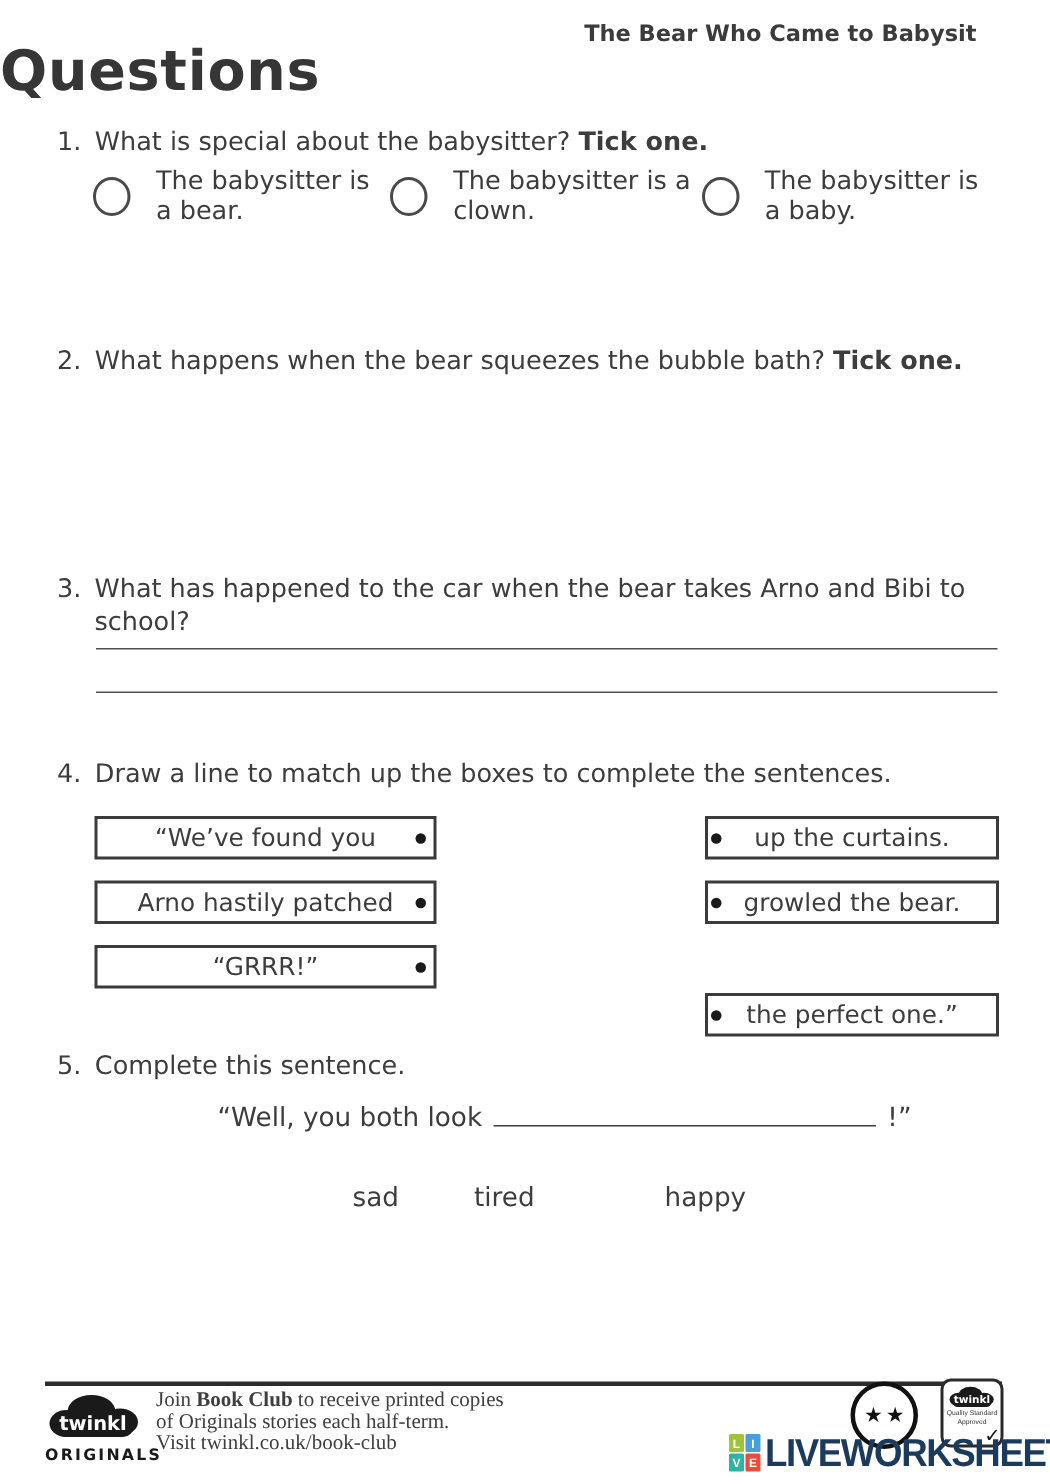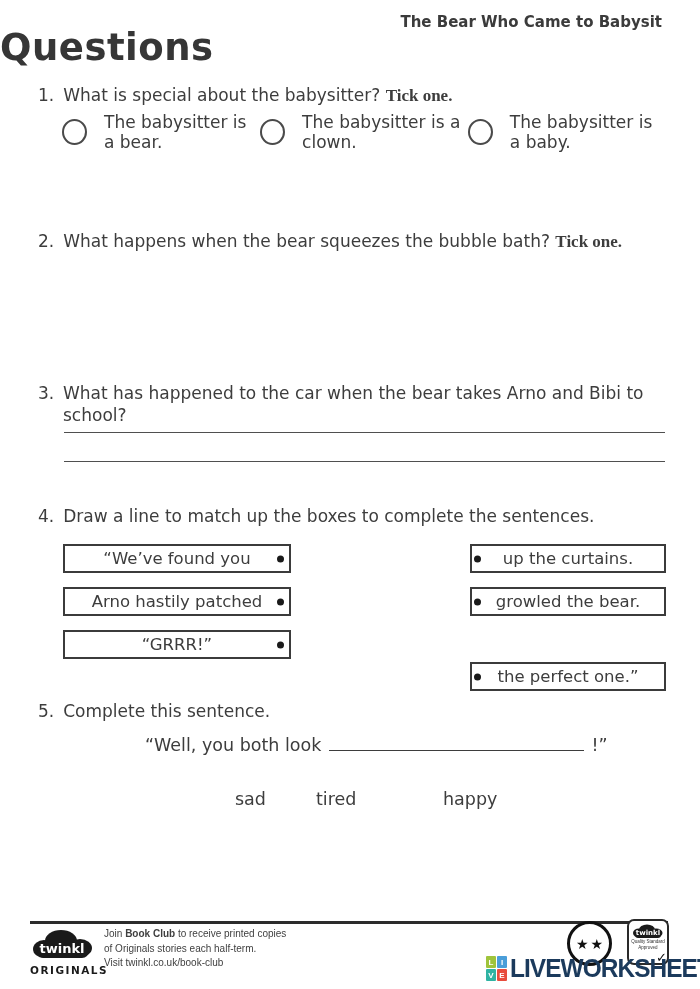--- a/index.html
+++ b/index.html
@@ -1,49 +1,49 @@
 <!DOCTYPE html>
 <html><head>
 <meta charset="utf-8">
 <style>
   html,body{margin:0;padding:0;background:#fff;}
   *{box-sizing:border-box;}
   .page{
     position:relative;width:700px;height:989px;background:#ffffff;overflow:hidden;
     font-family:"DejaVu Sans",sans-serif;color:#3d3d3d;
   }
-  .book-title{position:absolute;top:13px;right:38px;font-size:15px;font-weight:700;color:#3b3b3b;}
+  .book-title{position:absolute;top:13px;right:49px;font-size:15px;font-weight:700;color:#3b3b3b;}
   .page-title{position:absolute;top:26px;left:0;width:100%;margin:0;
     font-size:37px;font-weight:800;color:#363636;letter-spacing:.5px;}
   .question{position:absolute;left:38px;width:630px;}
   .q-line{display:flex;gap:9px;font-size:17px;line-height:22px;}
   .q-num{min-width:16px;}
-  .q-text b{font-weight:700;font-family:Liberation Serif, serif;}
+  .q-text b{font-weight:700;}
   .options{margin-top:10px;margin-left:24px;display:flex;flex-direction:row;}
   .option{display:flex;align-items:center;gap:17px;height:29px;}
   .radio{flex:0 0 auto;width:25px;height:26px;border:2px solid #4a4a4a;border-radius:50%;background:#fff;cursor:pointer;}
   .opt-label{font-size:17px;}
   .answer-line{position:absolute;left:64px;width:601px;border-top:1.6px solid #4f4f4f;height:0;}
   .match-box{position:absolute;height:29px;border:2px solid #3b3b3b;background:#fff;
     display:flex;align-items:center;justify-content:center;font-size:16.5px;}
   .match-box.left-col{left:63px;width:228px;}
   .match-box.right-col{left:470px;width:196px;}
   .dot{position:absolute;top:50%;transform:translateY(-50%);width:7px;height:7px;border-radius:50%;background:#1a1a1a;}
   .dot-right{right:5px;}
   .dot-left{left:2px;}
   .sentence{position:absolute;left:145px;top:733px;font-size:17.5px;}
   .blank{display:inline-block;width:255px;border-bottom:1.8px solid #3d3d3d;height:1em;vertical-align:baseline;margin:0 2px;}
   .word{position:absolute;top:789px;font-size:17.5px;}
   .word-1{left:235px;} .word-2{left:316px;} .word-3{left:443px;}
   
   .footer-rule{position:absolute;left:30px;top:921px;width:638px;height:3px;background:#2c2c2c;}
   .twinkl-block{position:absolute;left:30px;top:928px;width:66px;text-align:center;}
   .originals{display:block;margin-top:-2px;font-size:10.5px;letter-spacing:1.5px;font-weight:600;color:#1a1a1a;}
-  .bookclub{position:absolute;left:104px;top:927px;font-family:Liberation Sans, sans-serif;
-    font-size:10px;line-height:14.5px;color:#3f3f3f;}
+  .bookclub{position:absolute;left:104px;top:927px;font-family:Liberation Serif, serif;
+    font-size:14px;line-height:14.5px;color:#3f3f3f;}
   .bookclub b{font-weight:700;}
   .stars-badge{position:absolute;left:567px;top:921px;width:45px;height:45px;border:3px solid #111;
     border-radius:50%;display:flex;align-items:center;justify-content:center;
     font-size:14px;letter-spacing:2px;color:#111;padding-left:2px;}
   .quality-badge{position:absolute;left:627px;top:919px;width:42px;height:46px;border:2px solid #2a2a2a;
     border-radius:7px;display:flex;flex-direction:column;align-items:center;padding-top:3px;background:#fff;}
   .qb-line{font-family:"Liberation Sans",sans-serif;font-size:4.5px;line-height:5.5px;color:#333;}
   .qb-check{position:absolute;right:0px;bottom:-2px;font-size:13px;font-weight:700;color:#111;}
   .lw-logo{position:absolute;left:486px;top:953px;display:flex;align-items:center;gap:3px;}
   .lw-grid{display:grid;grid-template-columns:10px 10px;grid-auto-rows:12px;gap:1px;}

